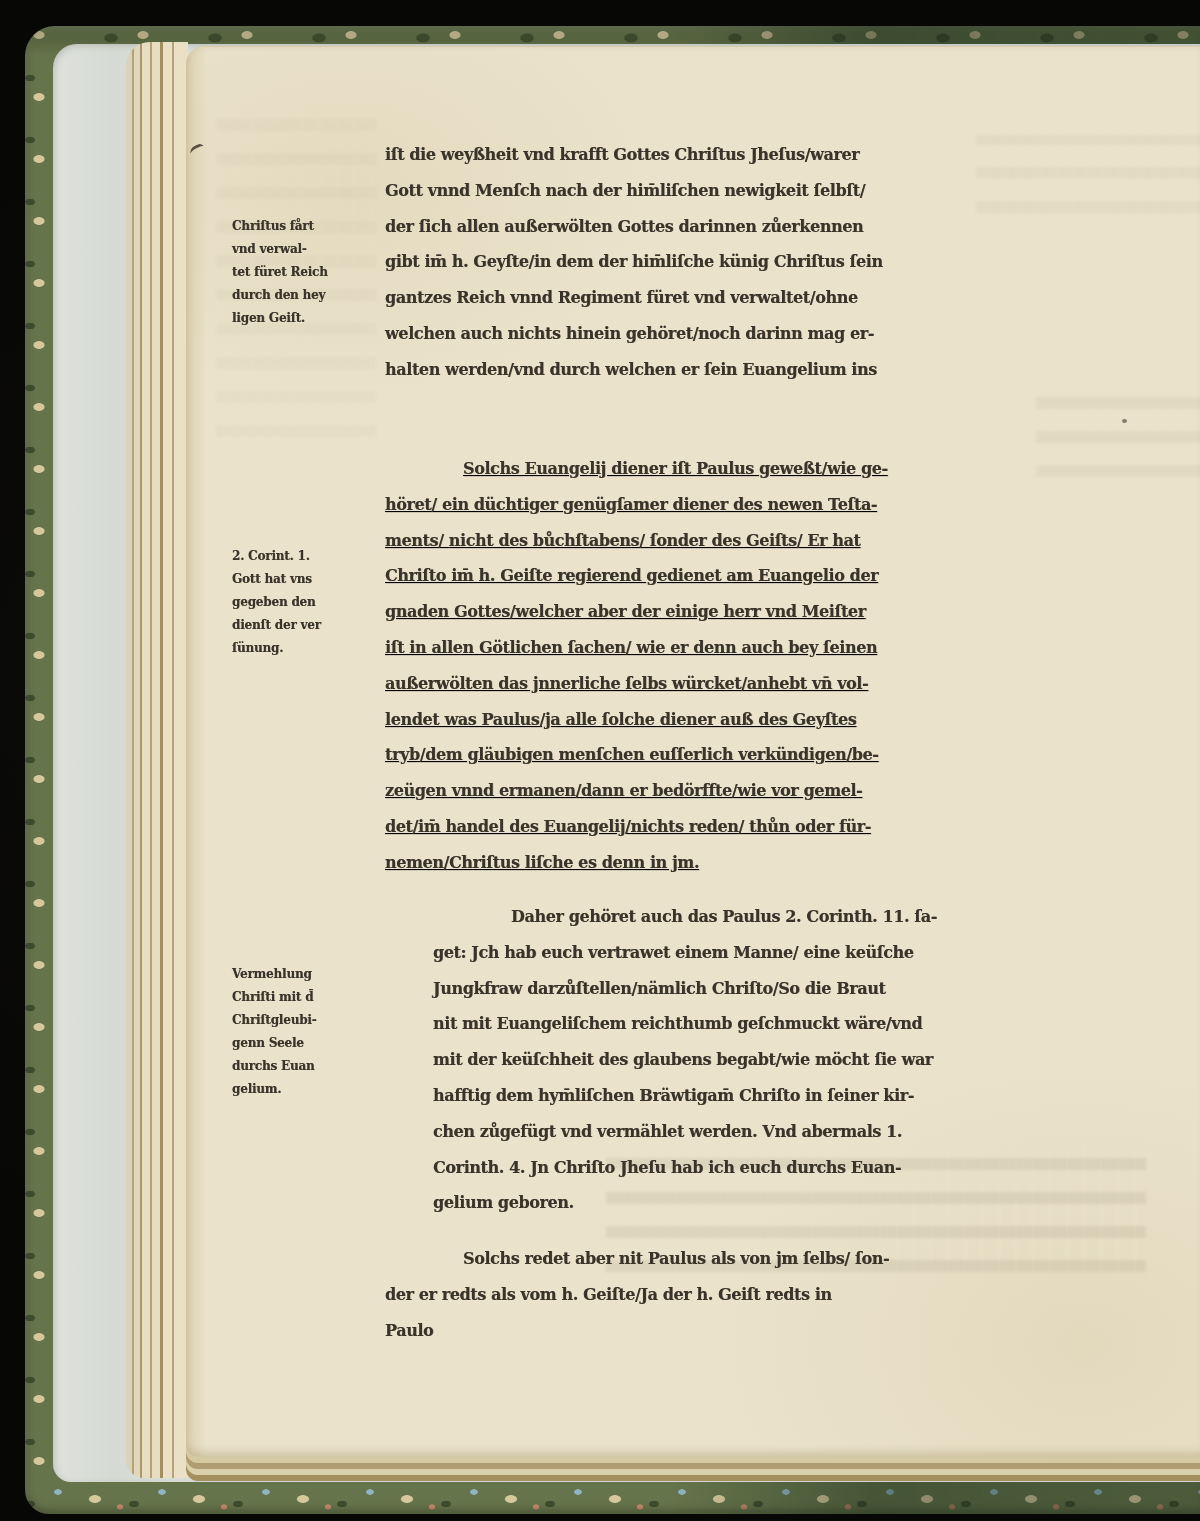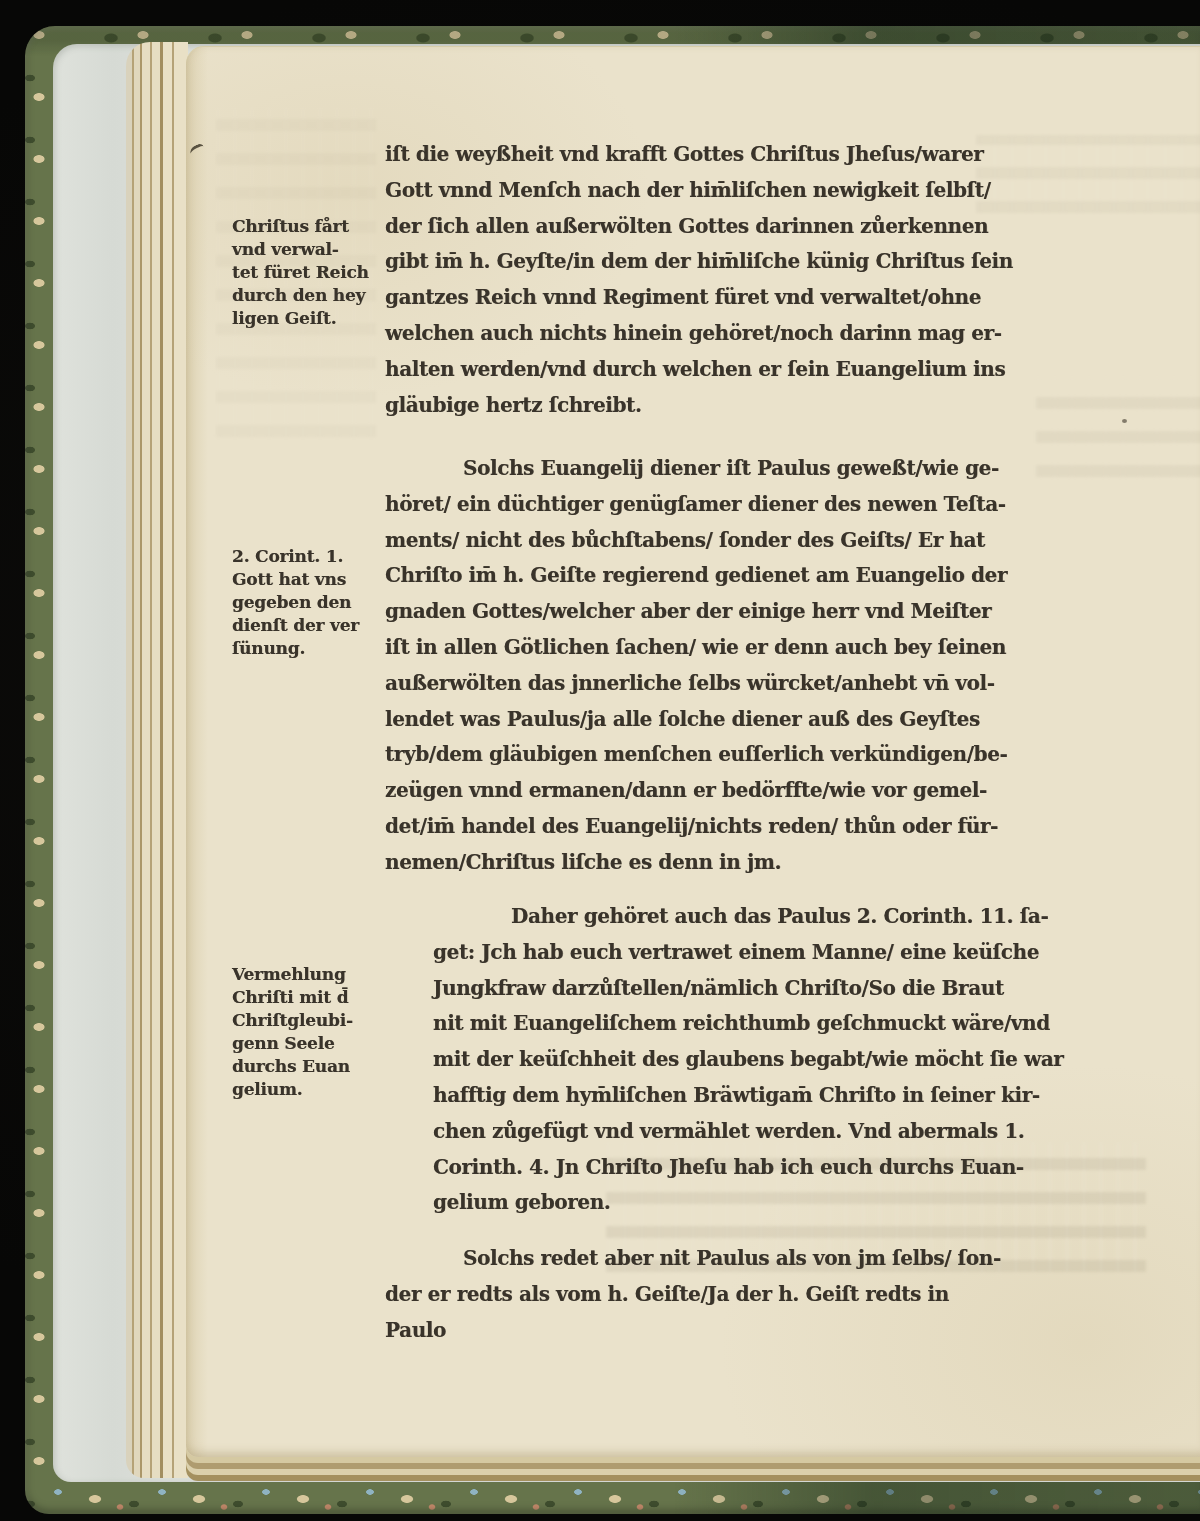--- a/index.html
+++ b/index.html
@@ -57,26 +57,26 @@
   .g-leftcol{left:30px;top:60px;width:160px;height:330px;opacity:.20;}
   
   .speck{position:absolute;left:4px;top:98px;width:15px;height:9px;
     border-top:3px solid rgba(66,59,44,.85);border-radius:60% 40% 50% 50%;
     transform:rotate(-24deg);}
   .dot{position:absolute;left:936px;top:372px;width:5px;height:4px;border-radius:50%;
     background:rgba(62,55,43,.6);}
   
   .margin-notes{position:absolute;left:46px;top:0;width:152px;}
   .note{position:absolute;left:0;width:152px;}
-  .nline{white-space:pre;font-weight:700;font-size:17px;line-height:23px;
+  .nline{white-space:pre;font-weight:700;font-size:12px;line-height:23px;
     color:#39332a;letter-spacing:-0.2px;font-family:"DejaVu Serif", serif;
     text-shadow:.3px .3px 0 rgba(57,51,42,.55);}
   .textblock{position:absolute;left:199px;top:0;width:756px;height:100%;}
   .par{position:absolute;left:0;width:100%;}
-  .tline{white-space:pre;font-weight:700;font-size:20px;line-height:35.8px;
+  .tline{white-space:pre;font-weight:700;font-size:16px;line-height:35.8px;
     color:#39332a;letter-spacing:-0.4px;font-family:"DejaVu Serif", serif;
     text-shadow:.35px .35px 0 rgba(57,51,42,.5);}
   .indent{padding-left:78px;}
   .catchword{}
 </style>
 </head>
 <body>
 
 <div class="stage">
   <div class="marble"></div>
@@ -115,23 +115,22 @@
       </div>
     <div class="textblock" id="textblock">
         <div class="par" style="top: 90px;">
           <div class="tline">iſt die weyßheit vnd krafft Gottes Chriſtus Jheſus/warer</div>
           <div class="tline">Gott vnnd Menſch nach der him̄liſchen newigkeit ſelbſt/</div>
           <div class="tline">der ſich allen außerwölten Gottes darinnen zůerkennen</div>
           <div class="tline">gibt im̄ h. Geyſte/in dem der him̄liſche künig Chriſtus ſein</div>
           <div class="tline">gantzes Reich vnnd Regiment füret vnd verwaltet/ohne</div>
           <div class="tline">welchen auch nichts hinein gehöret/noch darinn mag er-</div>
           <div class="tline">halten werden/vnd durch welchen er ſein Euangelium ins</div>
-          <div class="tline">gläubige hertz ſchreibt.</div>
         </div>
-        <div class="par" style="top: 404px;">
+        <div class="par" style="top: 404px; text-decoration: underline;">
           <div class="tline indent">Solchs Euangelij diener iſt Paulus geweßt/wie ge-</div>
           <div class="tline">höret/ ein düchtiger genügſamer diener des newen Teſta-</div>
           <div class="tline">ments/ nicht des bůchſtabens/ ſonder des Geiſts/ Er hat</div>
           <div class="tline">Chriſto im̄ h. Geiſte regierend gedienet am Euangelio der</div>
           <div class="tline">gnaden Gottes/welcher aber der einige herr vnd Meiſter</div>
           <div class="tline">iſt in allen Götlichen ſachen/ wie er denn auch bey ſeinen</div>
           <div class="tline">außerwölten das jnnerliche ſelbs würcket/anhebt vn̄ vol-</div>
           <div class="tline">lendet was Paulus/ja alle ſolche diener auß des Geyſtes</div>
           <div class="tline">tryb/dem gläubigen menſchen euſſerlich verkündigen/be-</div>
           <div class="tline">zeügen vnnd ermanen/dann er bedörffte/wie vor gemel-</div>

